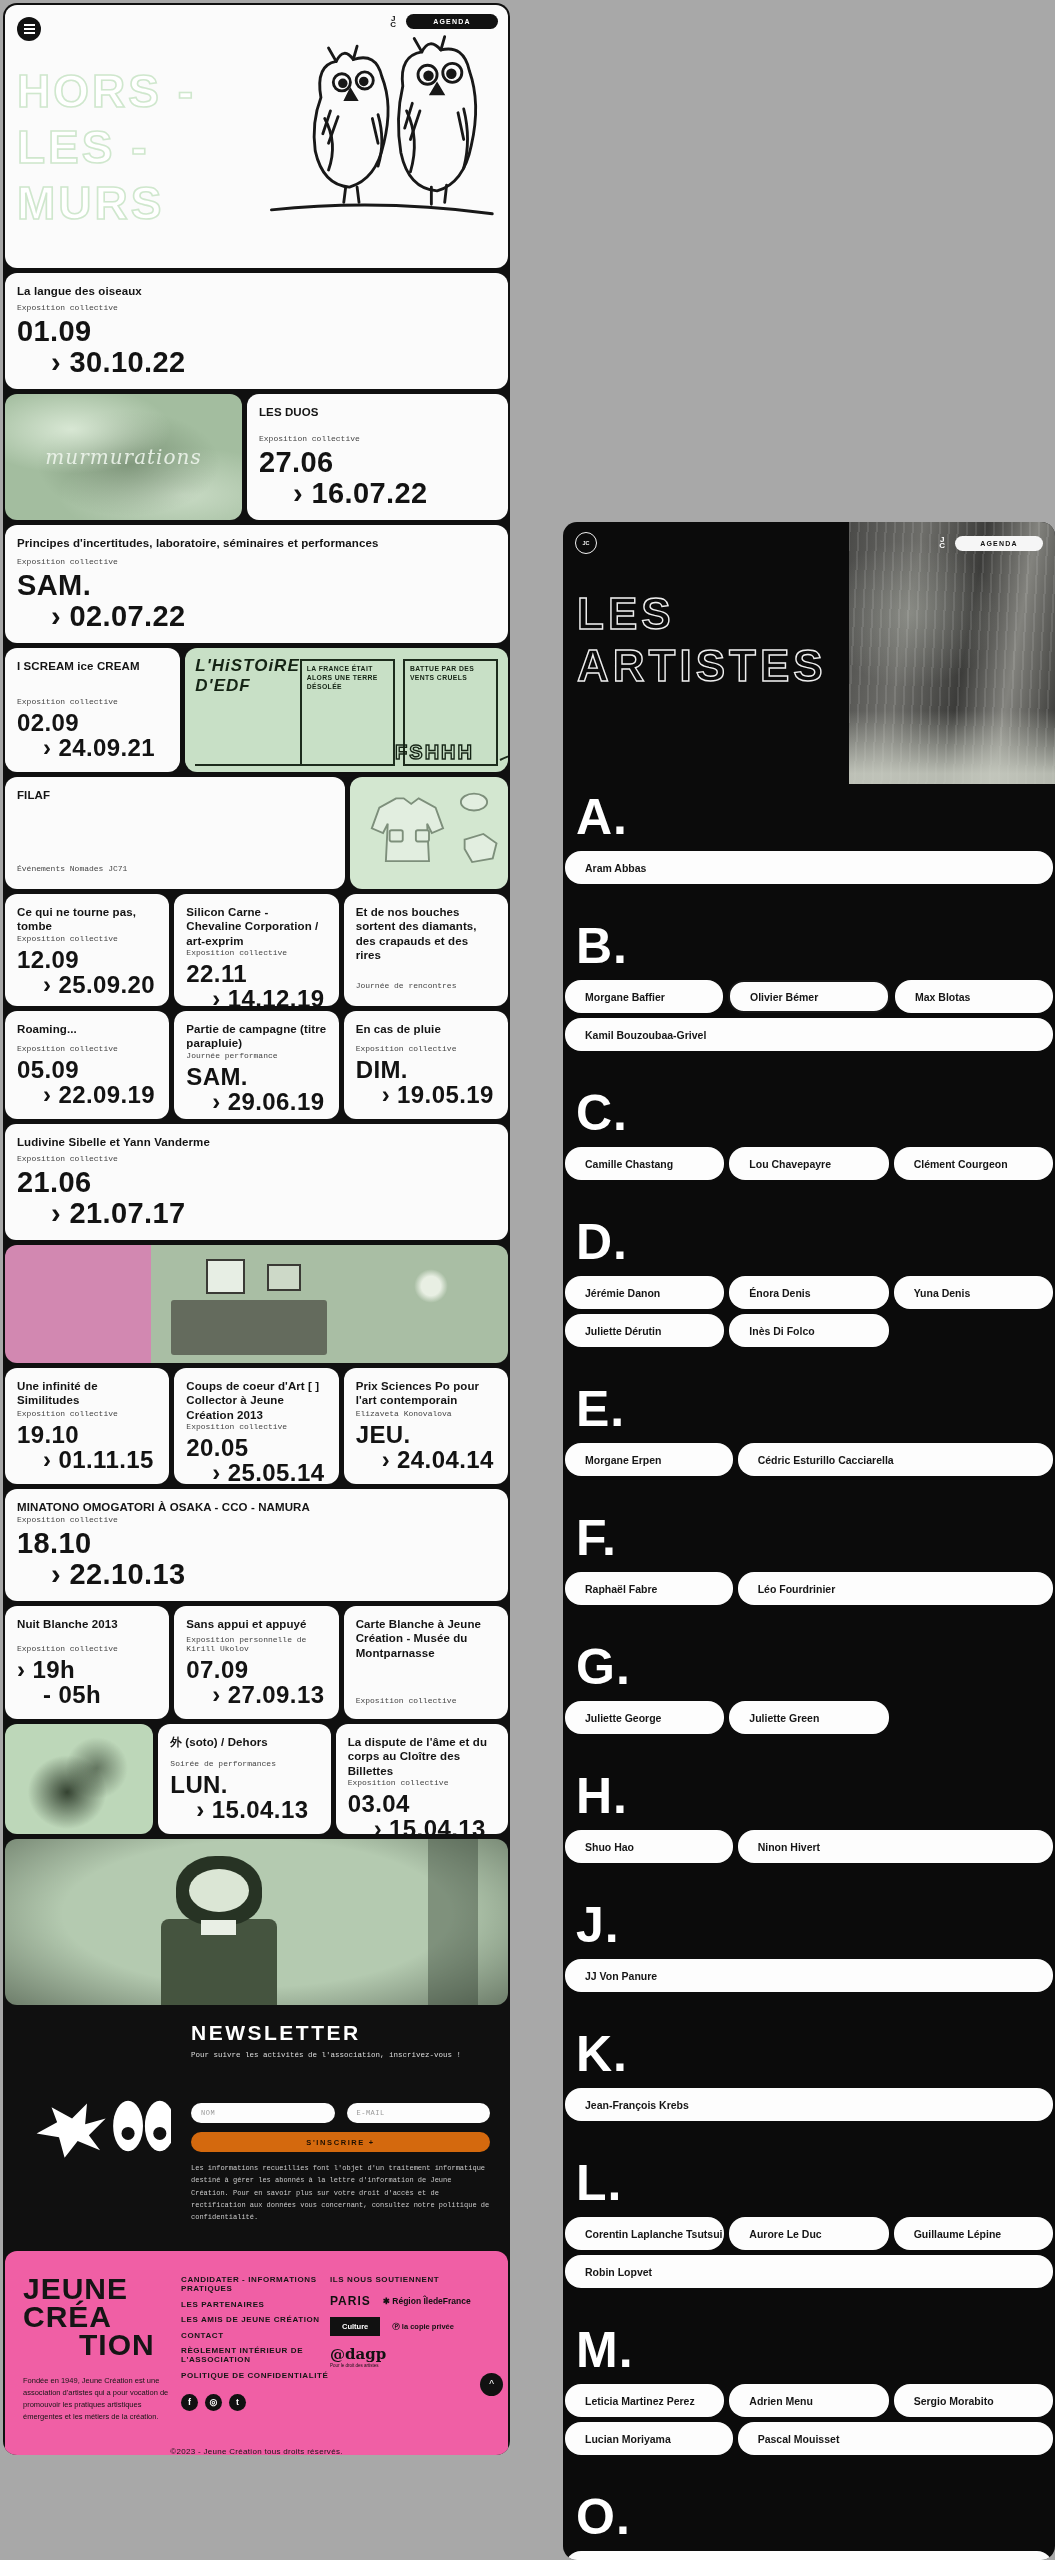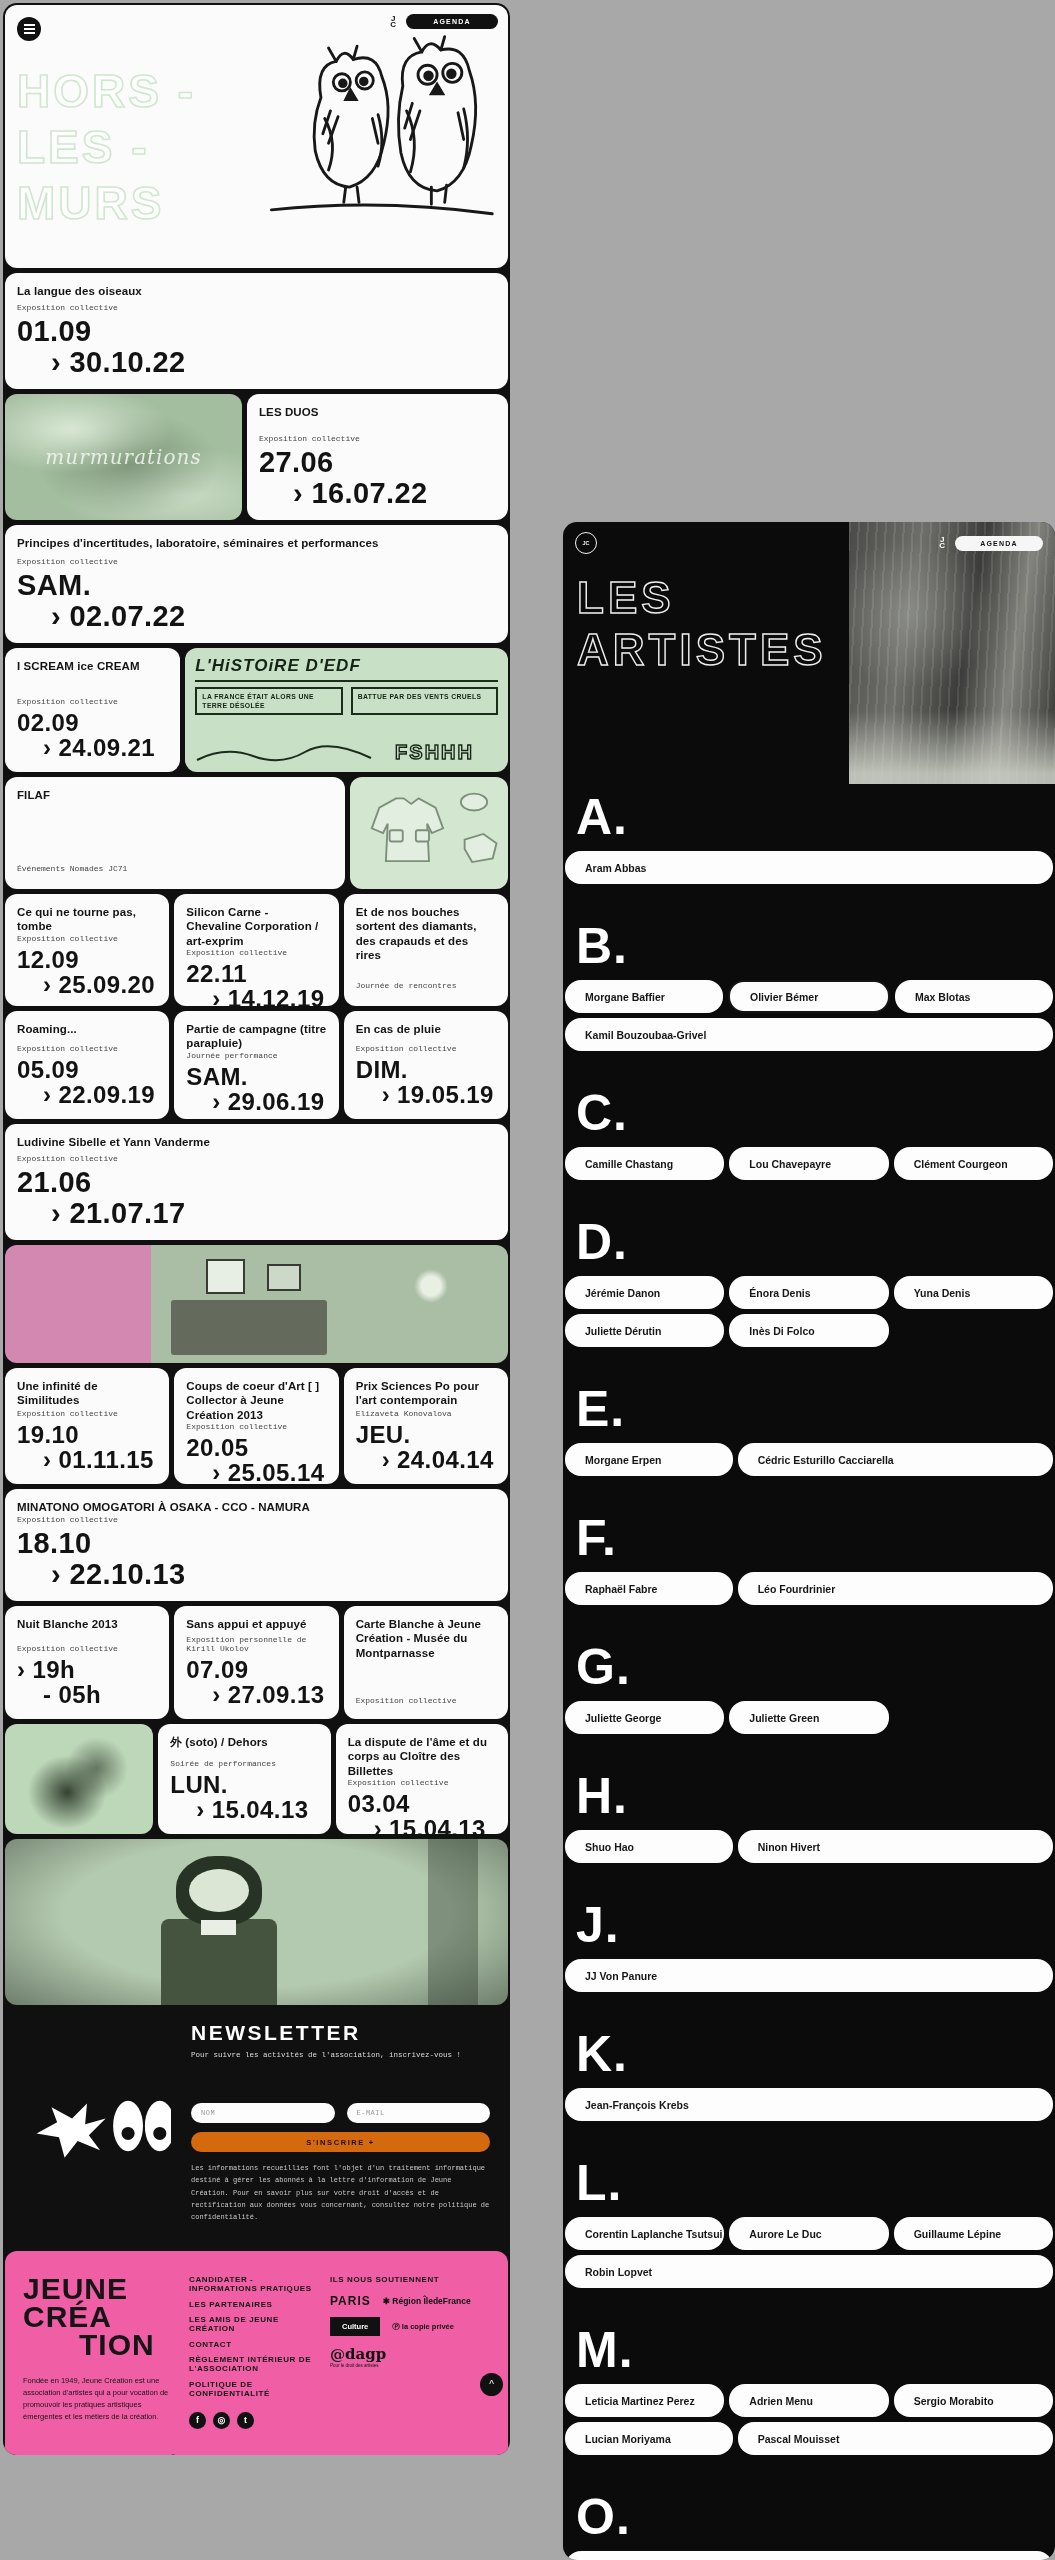--- a/index.html
+++ b/index.html
@@ -33,21 +33,21 @@
   .erow .big .edates .d2{padding-left:34px;}
   
   .img-card{padding:0;position:relative;}
   .v-murmurations{background:
       radial-gradient(ellipse 60% 50% at 28% 28%, rgba(222,236,218,.9), rgba(222,236,218,0) 70%),
       radial-gradient(ellipse 55% 60% at 52% 55%, rgba(74,96,70,.45), rgba(74,96,70,0) 70%),
       radial-gradient(ellipse 70% 50% at 75% 80%, rgba(210,226,206,.8), rgba(210,226,206,0) 75%),
       #a3bd9f;display:flex;align-items:center;justify-content:center;}
   .murm-label{font-family:"DejaVu Serif","Liberation Serif",serif;font-style:italic;font-size:20px;
               color:#eef5ec;letter-spacing:1px;opacity:.9;}
-  .v-comic{background:#c8e0c6;padding:6px 10px;display:flex;flex-direction:column;}
+  .v-comic{background:#c8e0c6;padding:6px 10px;display:flex;flex-direction:row;}
   .comic-title{font-weight:900;font-style:italic;font-size:17px;letter-spacing:1px;color:#152415;
                border-bottom:2px solid #1c2b1c;padding:2px 0 4px;}
   .comic-caps{display:flex;gap:8px;margin-top:5px;}
   .comic-cap{flex:1;border:2px solid #1c2b1c;padding:3px 5px;font-size:6.8px;font-weight:800;
              letter-spacing:.4px;color:#152415;line-height:1.35;}
   .comic-art{flex:1;position:relative;border-top:0;}
   .comic-art svg{position:absolute;left:0;bottom:0;}
   .comic-fx{position:absolute;right:24px;bottom:2px;font-weight:900;font-size:20px;
             color:transparent;-webkit-text-stroke:1.4px #152415;letter-spacing:2px;}
   .v-shirt{background:#d3e7d0;display:flex;align-items:center;justify-content:center;}
@@ -79,21 +79,21 @@
   .nl-input{flex:1;height:20px;border:none;border-radius:10px;background:#fdfdfd;padding:0 10px;
             font-family:"Liberation Mono","DejaVu Sans Mono",monospace;font-size:7px;color:#333;outline:none;}
   .nl-input::placeholder{color:#9a9a9a;letter-spacing:.5px;}
   .nl-btn{width:100%;height:20px;border:none;border-radius:10px;background:#d4690e;margin-top:9px;
           font-size:7.5px;font-weight:800;letter-spacing:1.6px;color:#1d0f02;cursor:pointer;}
   .nl-disc{font-family:"Liberation Mono","DejaVu Sans Mono",monospace;font-size:7px;color:#c9c9c9;
            line-height:1.75;margin-top:10px;}
   
   .footer{background:#f05fa5;border-radius:12px;margin:2px;flex:1;position:relative;
           padding:24px 18px 10px;color:#151515;}
-  .f-cols{display:flex;gap:8px;}
+  .f-cols{display:flex;gap:0;}
   .f-col1{width:158px;flex:0 0 auto;}
   .f-logo{font-size:30px;line-height:28px;font-weight:900;letter-spacing:1px;}
   .f-logo .l3{padding-left:56px;}
   .f-about{font-size:7.5px;line-height:1.6;margin-top:16px;width:150px;}
   .f-col2{flex:1;}
   .f-link{font-size:8px;font-weight:700;letter-spacing:.6px;margin-bottom:6.5px;cursor:pointer;}
   .f-social{display:flex;gap:7px;margin-top:14px;}
   .f-soc{width:17px;height:17px;border-radius:50%;background:#111;color:#fff;display:flex;align-items:center;
          justify-content:center;font-size:9px;font-weight:700;cursor:pointer;}
   .f-col3{width:160px;flex:0 0 auto;}
@@ -118,21 +118,21 @@
       repeating-linear-gradient(93deg, rgba(255,255,255,.10) 0 2px, rgba(0,0,0,0) 2px 9px),
       radial-gradient(ellipse 60% 40% at 30% 35%, rgba(190,195,185,.35), rgba(0,0,0,0) 70%),
       linear-gradient(100deg,#4a4a48 0%,#6e6e6a 30%,#3c3c3a 55%,#83837e 75%,#2f2f2d 100%);}
   .rheader{position:relative;z-index:3;display:flex;justify-content:space-between;align-items:center;
            padding:10px 12px 0;}
   .roundel{width:20px;height:20px;border-radius:50%;border:1.4px solid #f2f2f2;display:flex;align-items:center;
            justify-content:center;font-size:5.5px;font-weight:800;color:#f2f2f2;cursor:pointer;}
   .r-cluster{display:flex;align-items:center;gap:10px;}
   .agenda-pill-light{background:#f6f6f6;color:#111;border-radius:11px;width:88px;height:15px;display:flex;
                      align-items:center;justify-content:center;font-size:7px;font-weight:700;letter-spacing:1.2px;}
-  .rhero-title{position:relative;z-index:2;margin:18px 0 0 14px;font-weight:800;font-size:44px;line-height:52px;
+  .rhero-title{position:relative;z-index:2;margin:34px 0 0 14px;font-weight:800;font-size:44px;line-height:52px;
                letter-spacing:4px;color:rgba(0,0,0,0);-webkit-text-stroke:1.4px #efefef;}
   .sections{padding-bottom:10px;}
   .sect{margin-bottom:0;}
   .letter{font-size:50px;font-weight:800;line-height:50px;margin:8px 0 9px 13px;letter-spacing:1px;color:#fff;}
   .prow{display:flex;gap:5px;margin:0 2px 5px;}
   .pill{background:#fdfdfd;border-radius:16px;height:33px;display:flex;align-items:center;padding-left:20px;
         font-size:10.5px;font-weight:700;color:#161616;cursor:pointer;box-sizing:border-box;}
   .pill.outlined{border:2px solid #161616;}
   .pill-spacer{visibility:hidden;}
   .sect-gap{height:24px;}

